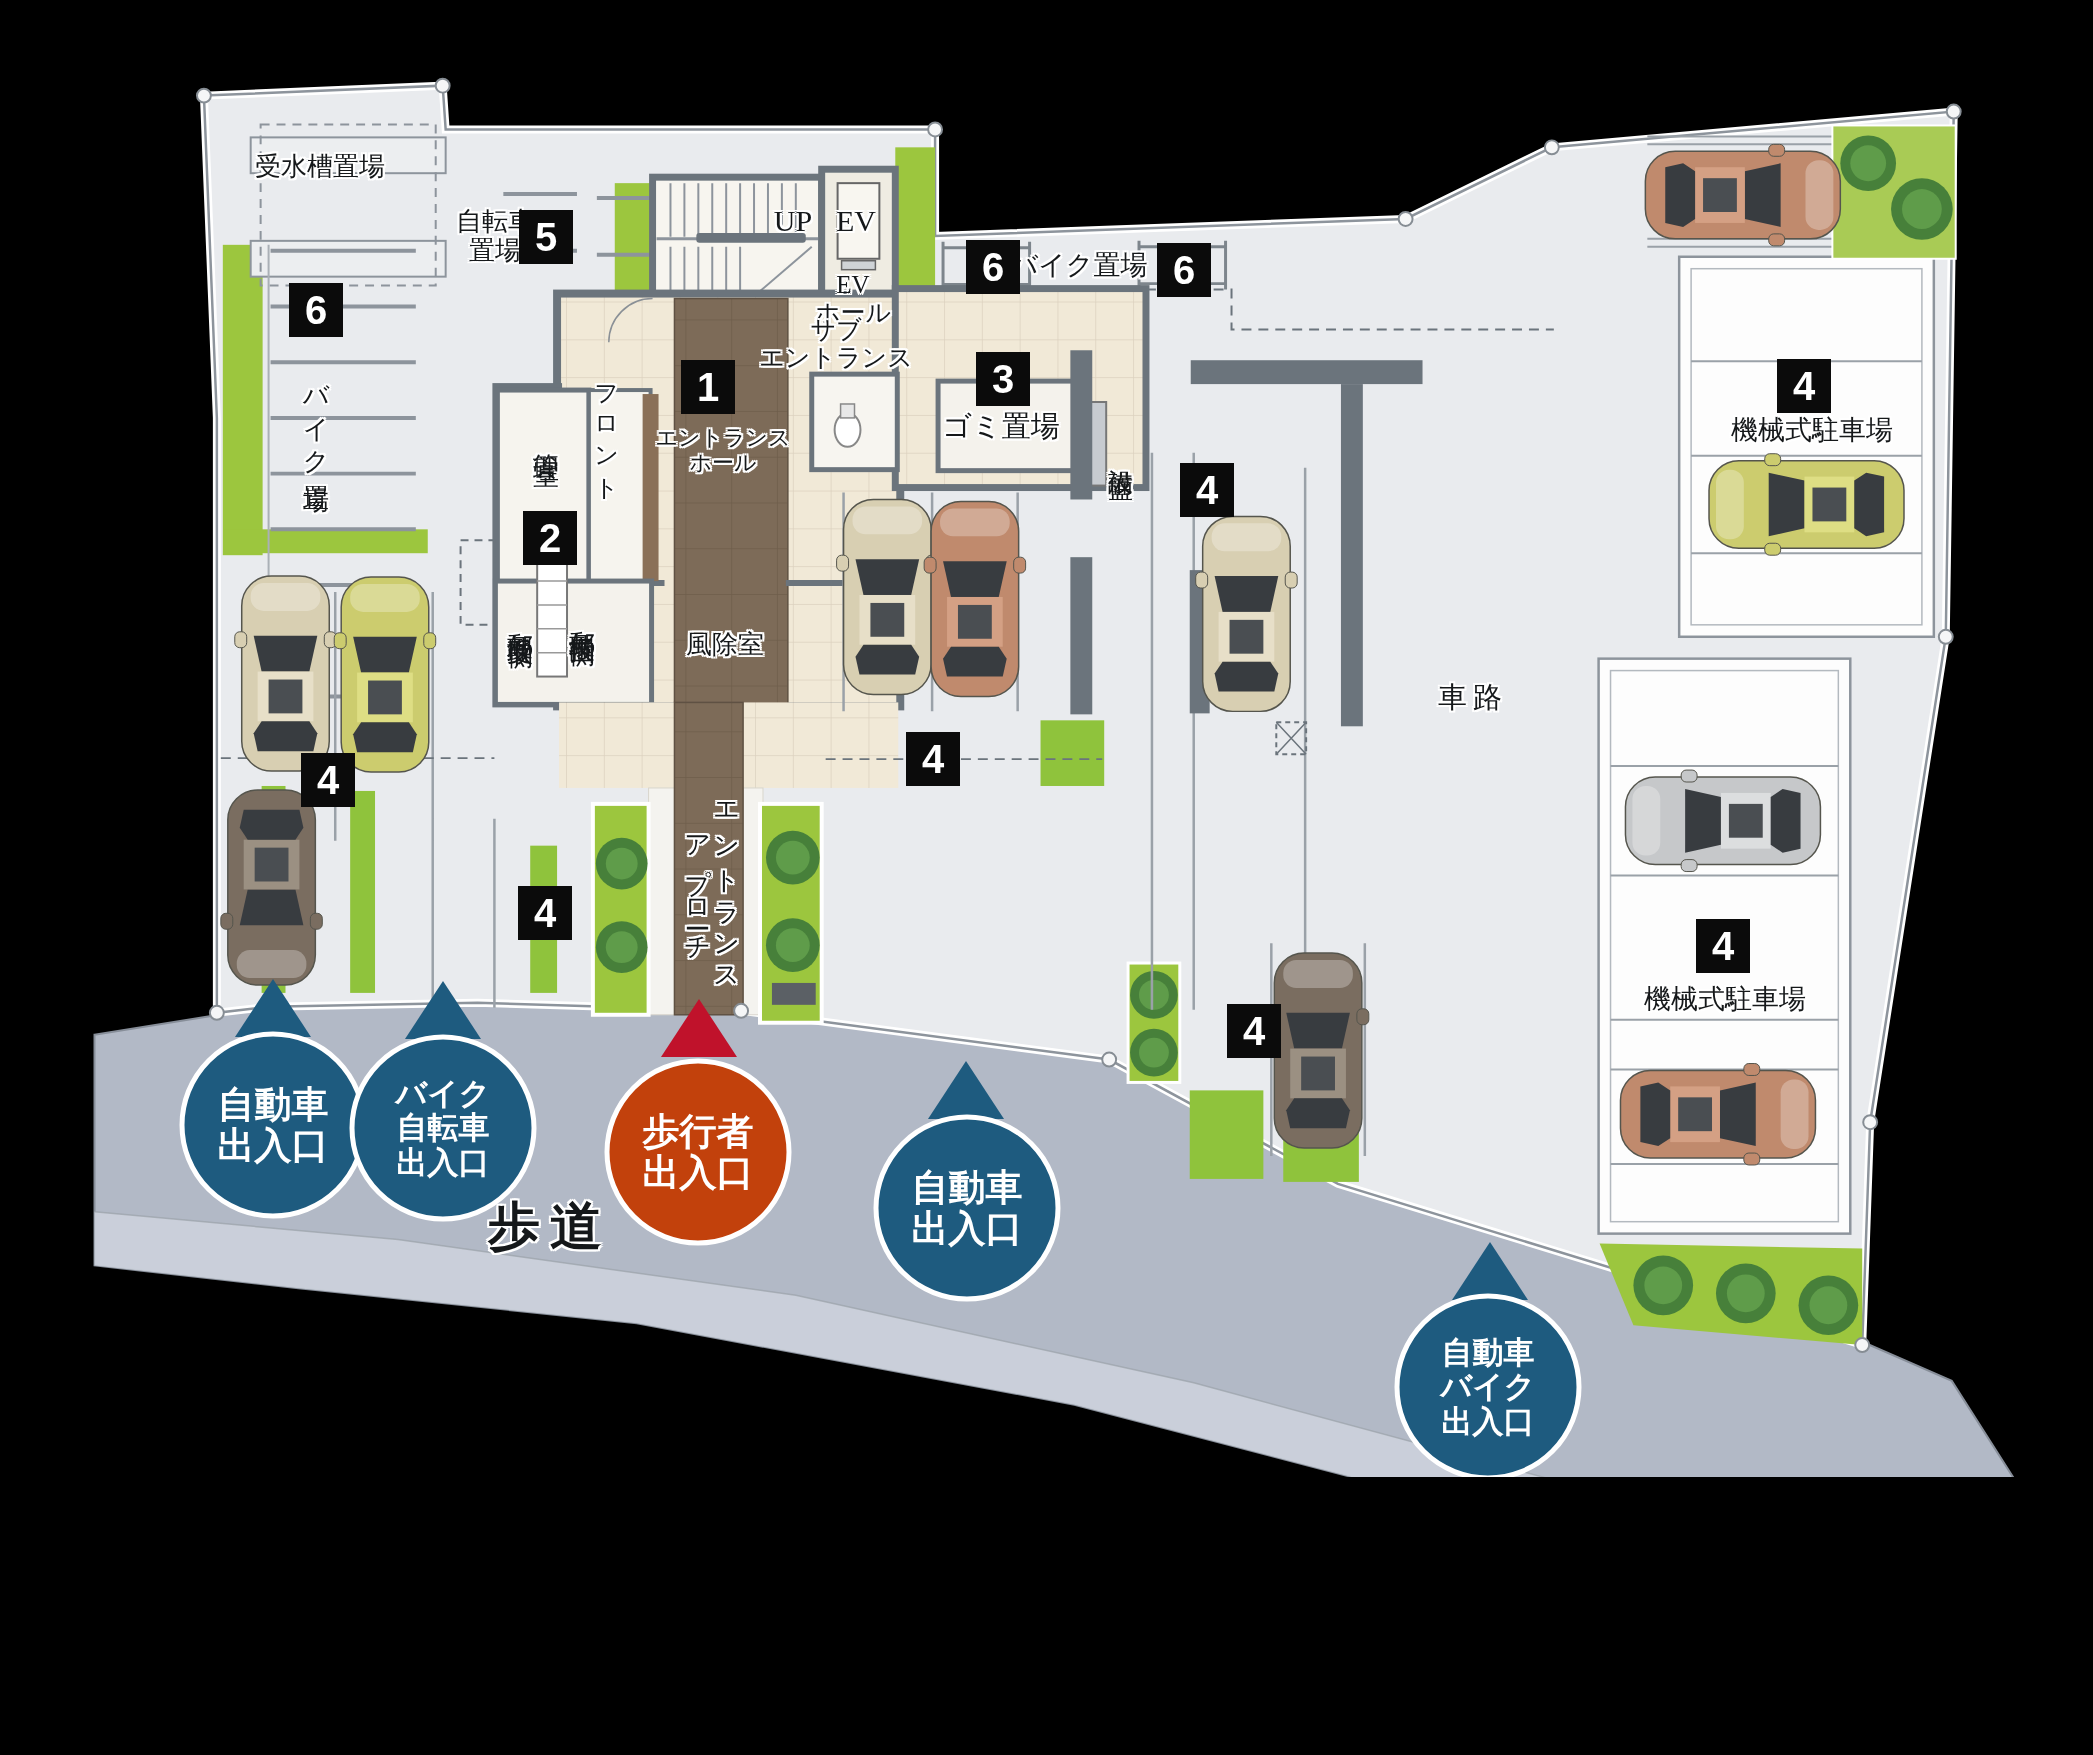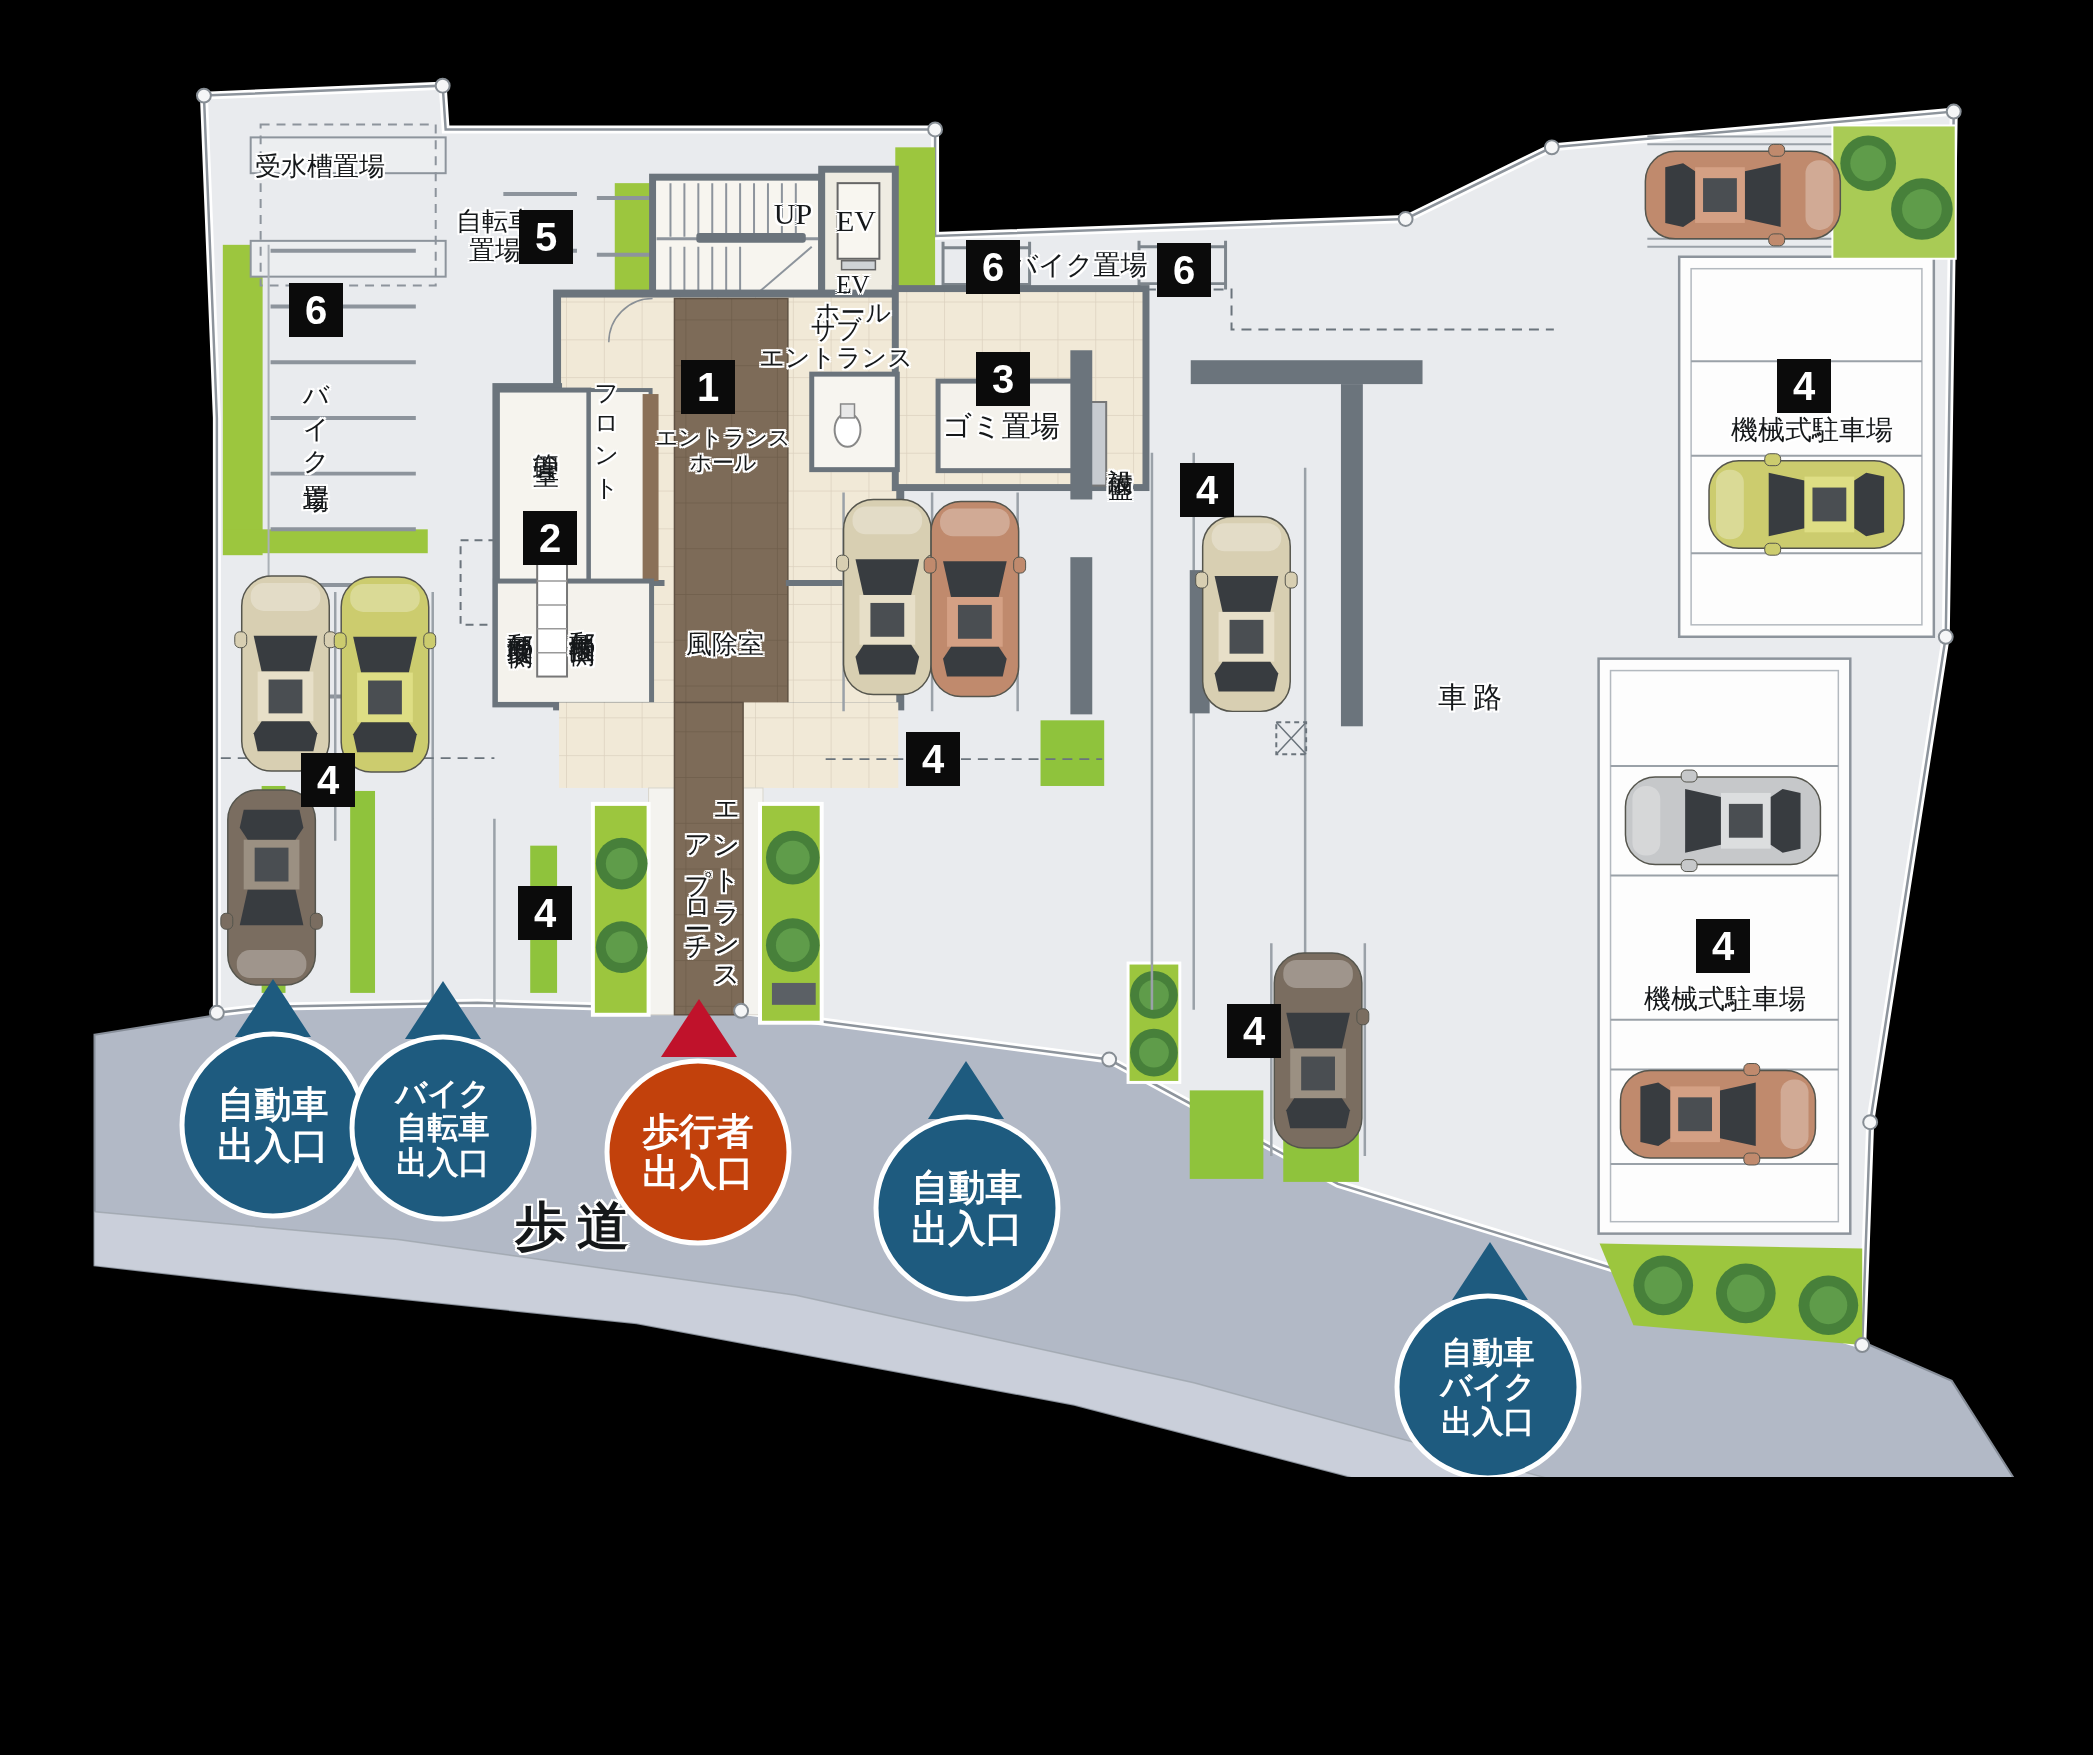--- a/index.html
+++ b/index.html
@@ -8,21 +8,21 @@
   #plan-svg{position:absolute;left:0;top:0;}
   
   .lbl{position:absolute;transform:translate(-50%,-50%);color:#15181a;text-align:center;
        white-space:nowrap;line-height:1.12;
        text-shadow:-2px -2px 0 #fff,2px -2px 0 #fff,-2px 2px 0 #fff,2px 2px 0 #fff,
                    0 -2px 0 #fff,0 2px 0 #fff,-2px 0 0 #fff,2px 0 0 #fff;}
   .lbl span{display:block;}
   .vtext{writing-mode:vertical-rl;text-orientation:upright;letter-spacing:3px;}
   .fs22{font-size:22px}.fs24{font-size:24px}.fs25{font-size:25px}.fs26{font-size:26px}
   .fs27{font-size:27px}.fs29{font-size:29px}.fs30{font-size:30px}
-  .walk{font-size:52px;letter-spacing:10px;font-weight:600;margin-left:27px;}
+  .walk{font-size:52px;letter-spacing:10px;font-weight:600;}
   .ls4{letter-spacing:6px;}
   
   .badge{position:absolute;width:54px;height:54px;background:#0b0b0b;color:#fff;
          transform:translate(-50%,-50%);text-align:center;
          font:700 40px/54px "Liberation Sans",sans-serif;}
   
   .entry{position:absolute;width:187px;height:187px;border-radius:50%;border:5px solid #fff;
          box-sizing:border-box;display:flex;flex-direction:column;justify-content:center;
          align-items:center;transform:translate(-50%,-50%);color:#fff;
          font-family:"Liberation Sans",sans-serif;font-weight:700;}
@@ -281,21 +281,21 @@
         <circle cx="1115" cy="1065" r="7"></circle>
   </g>
 </svg>
 
 <div class="lbl fs26" style="left:320px;top:167px">受水槽置場</div>
 <div class="lbl fs26" style="left:495px;top:236px">
   <span>自転車</span>
   <span>置場</span>
 </div>
 <div class="lbl vtext fs26" style="left:316px;top:418px">バイク置場</div>
-<div class="lbl fs30" style="left:793px;top:214px">UP</div>
+<div class="lbl fs30" style="left:793px;top:221px">UP</div>
 <div class="lbl fs30" style="left:856px;top:221px">EV</div>
 <div class="lbl fs25" style="left:853px;top:299px">
   <span>EV</span>
   <span>ホール</span>
 </div>
 <div class="lbl fs25" style="left:836px;top:344px">
   <span>サブ</span>
   <span>エントランス</span>
 </div>
 <div class="lbl fs22" style="left:723px;top:451px">

